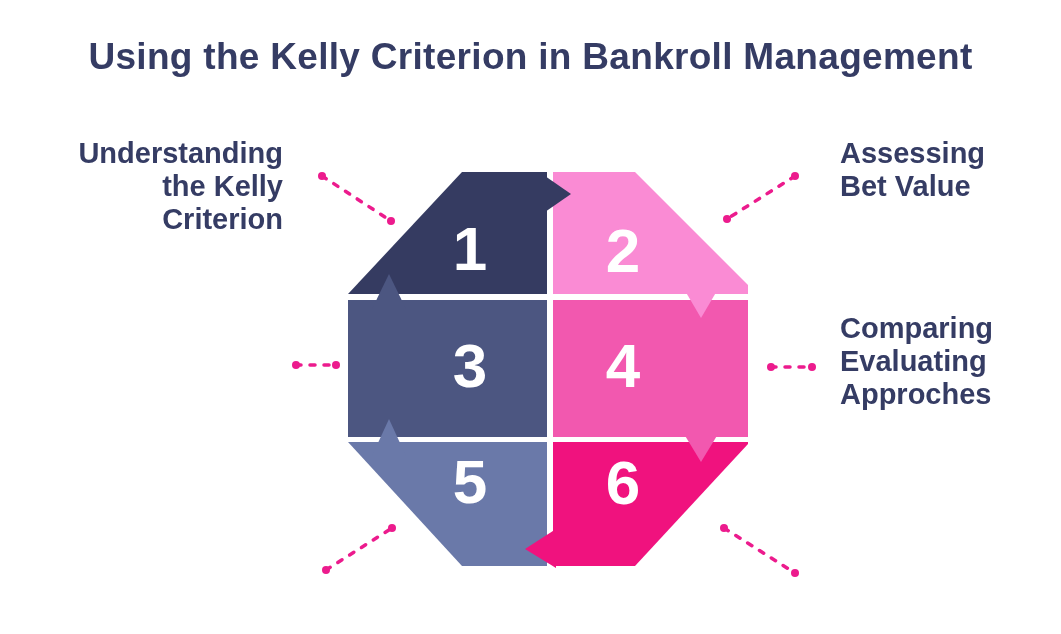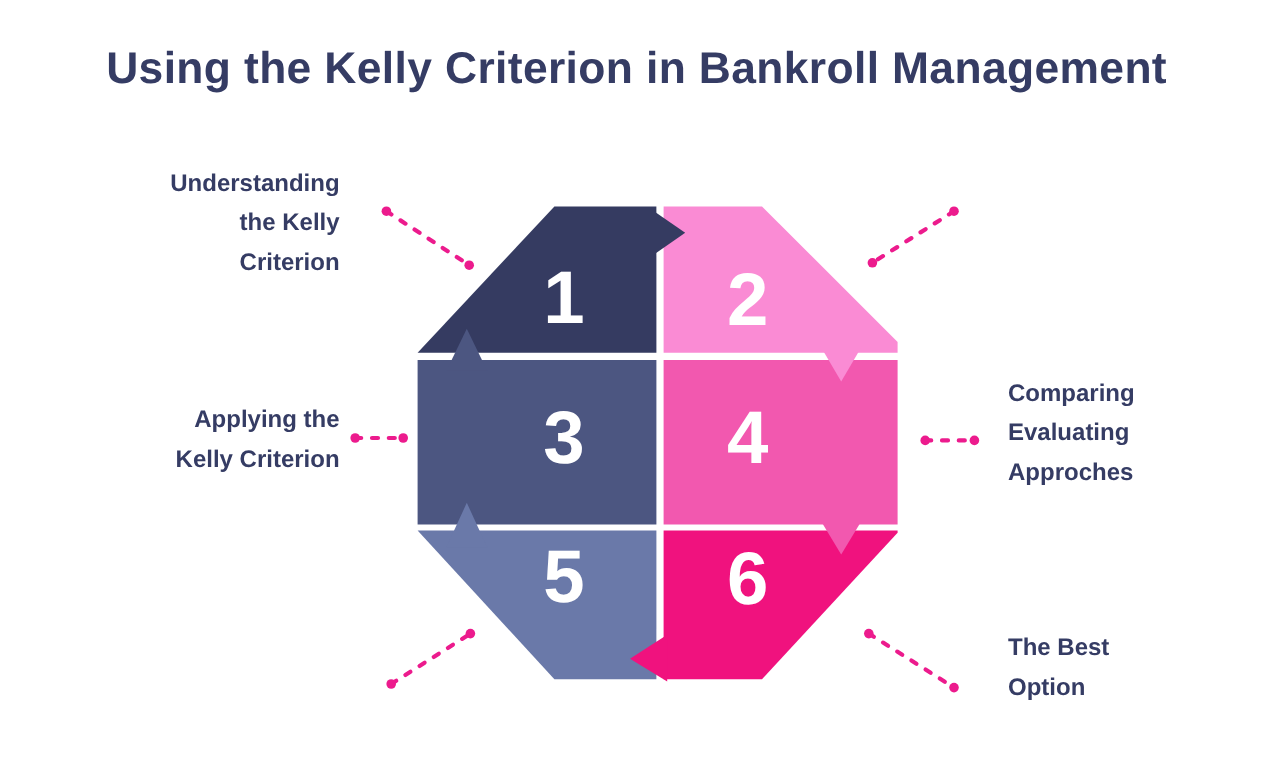--- a/index.html
+++ b/index.html
@@ -40,21 +40,21 @@
     transform: translate(-50%, -50%);
     color: #ffffff;
     font-size: 62px;
     font-weight: 800;
     line-height: 1;
     text-align: center;
   }
   .label {
     position: absolute;
     color: #353C64;
-    font-size: 20px;
+    font-size: 29px;
     font-weight: 800;
     line-height: 33px;
     white-space: pre-line;
   }
   .label.right { text-align: right; left: 40px; right: 778px; }
   .label.left  { text-align: left;  left: 840px; width: 220px; }
 </style>
 </head>
 <body>
 
@@ -113,21 +113,19 @@
   <div class="num" style="left:470px; top:249px;">1</div>
   <div class="num" style="left:623px; top:251px;">2</div>
   <div class="num" style="left:470px; top:366px;">3</div>
   <div class="num" style="left:623px; top:366px;">4</div>
   <div class="num" style="left:470px; top:482px;">5</div>
   <div class="num" style="left:623px; top:483px;">6</div>
 
   <div class="label right" style="top:137px;">Understanding
 the Kelly
 Criterion</div>
-  <div class="label right" style="top:334px;">Applying the
-Kelly Criterion</div>
+  <div class="label left" style="top:137px;">Assessing
+Bet Value</div>
   <div class="label left" style="top:312px;">Comparing
 Evaluating
 Approches</div>
-  <div class="label left" style="top:524px;">The Best
-Option</div>
 
 </div>
 
 </body></html>

